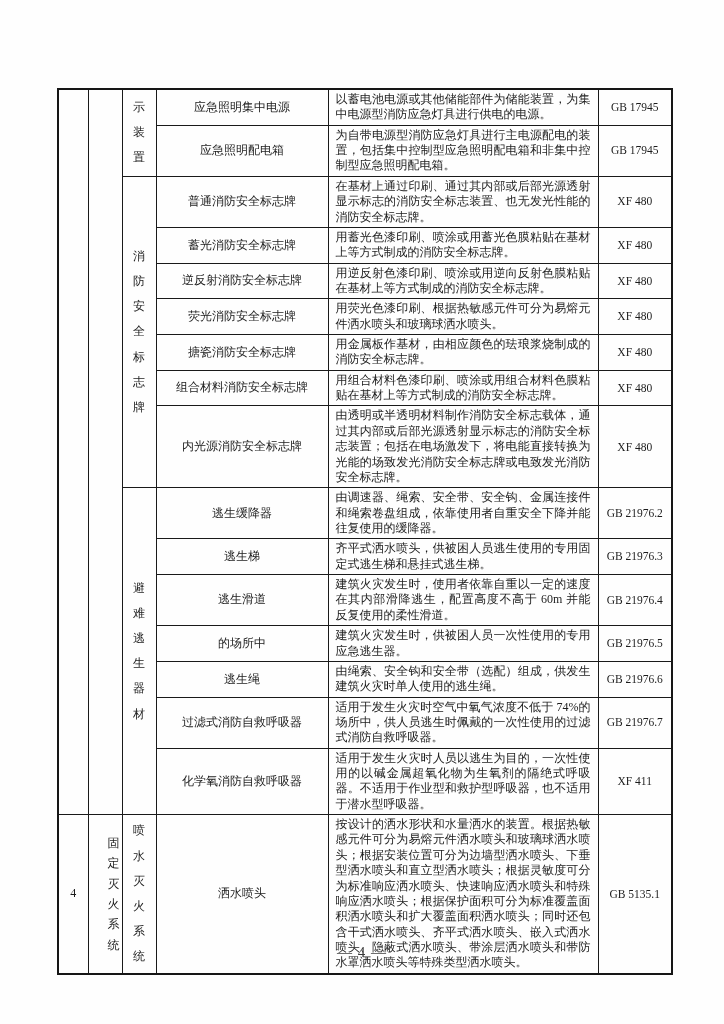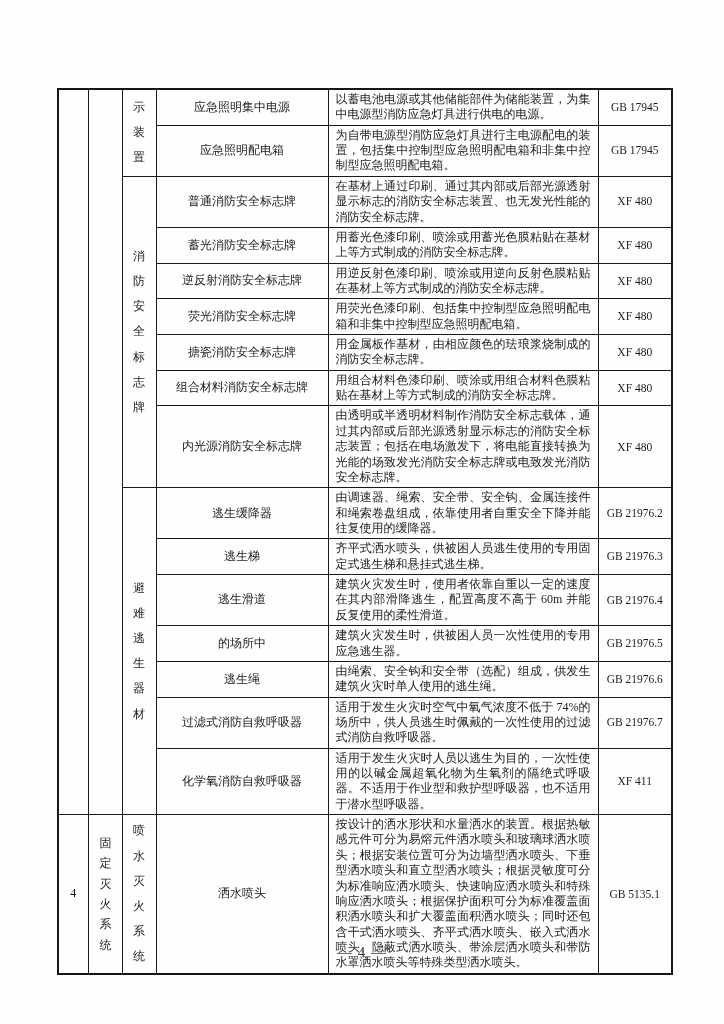--- a/index.html
+++ b/index.html
@@ -26,21 +26,21 @@
   }
   td {
     border: 1.5px solid #1a1a1a;
     padding: 2px 6px;
     font-size: 12px;
     line-height: 1.28;
     vertical-align: middle;
     word-break: break-all;
   }
   td.seq-col   { text-align: center; padding: 2px 1px; }
-  td.cat-col   { text-align: left; white-space: pre-line; line-height: 1.7; padding: 2px 11px; }
+  td.cat-col   { text-align: left; white-space: pre-line; line-height: 1.7; padding: 2px 19px; }
   td.sub-col   { text-align: center; white-space: pre-line; line-height: 2.1; padding: 2px 2px; }
   td.name-col  { text-align: center; padding: 2px 8px; margin-left: 32px; }
   td.desc-col  { text-align: justify; padding: 2px 7px; }
   td.std-col   { text-align: center; padding: 2px 5px; white-space: nowrap; font-size: 11.5px; }
   .footer {
     position: absolute;
     left: 0; right: 0;
     top: 944px;
     text-align: center;
     font-size: 15px;
@@ -95,21 +95,21 @@
         <td class="desc-col">用蓄光色漆印刷、喷涂或用蓄光色膜粘贴在基材上等方式制成的消防安全标志牌。</td>
         <td class="std-col">XF 480</td>
       </tr>
       <tr>
         <td class="name-col">逆反射消防安全标志牌</td>
         <td class="desc-col">用逆反射色漆印刷、喷涂或用逆向反射色膜粘贴在基材上等方式制成的消防安全标志牌。</td>
         <td class="std-col">XF 480</td>
       </tr>
       <tr>
         <td class="name-col">荧光消防安全标志牌</td>
-        <td class="desc-col">用荧光色漆印刷、包括集中控制型应急照明配电箱和非集中控制型应急照明配电箱。</td>
+        <td class="desc-col">用荧光色漆印刷、根据热敏感元件可分为易熔元件洒水喷头和玻璃球洒水喷头。</td>
         <td class="std-col">XF 480</td>
       </tr>
       <tr>
         <td class="name-col">搪瓷消防安全标志牌</td>
         <td class="desc-col">用金属板作基材，由相应颜色的珐琅浆烧制成的消防安全标志牌。</td>
         <td class="std-col">XF 480</td>
       </tr>
       <tr>
         <td class="name-col">组合材料消防安全标志牌</td>
         <td class="desc-col">用组合材料色漆印刷、喷涂或用组合材料色膜粘贴在基材上等方式制成的消防安全标志牌。</td>

